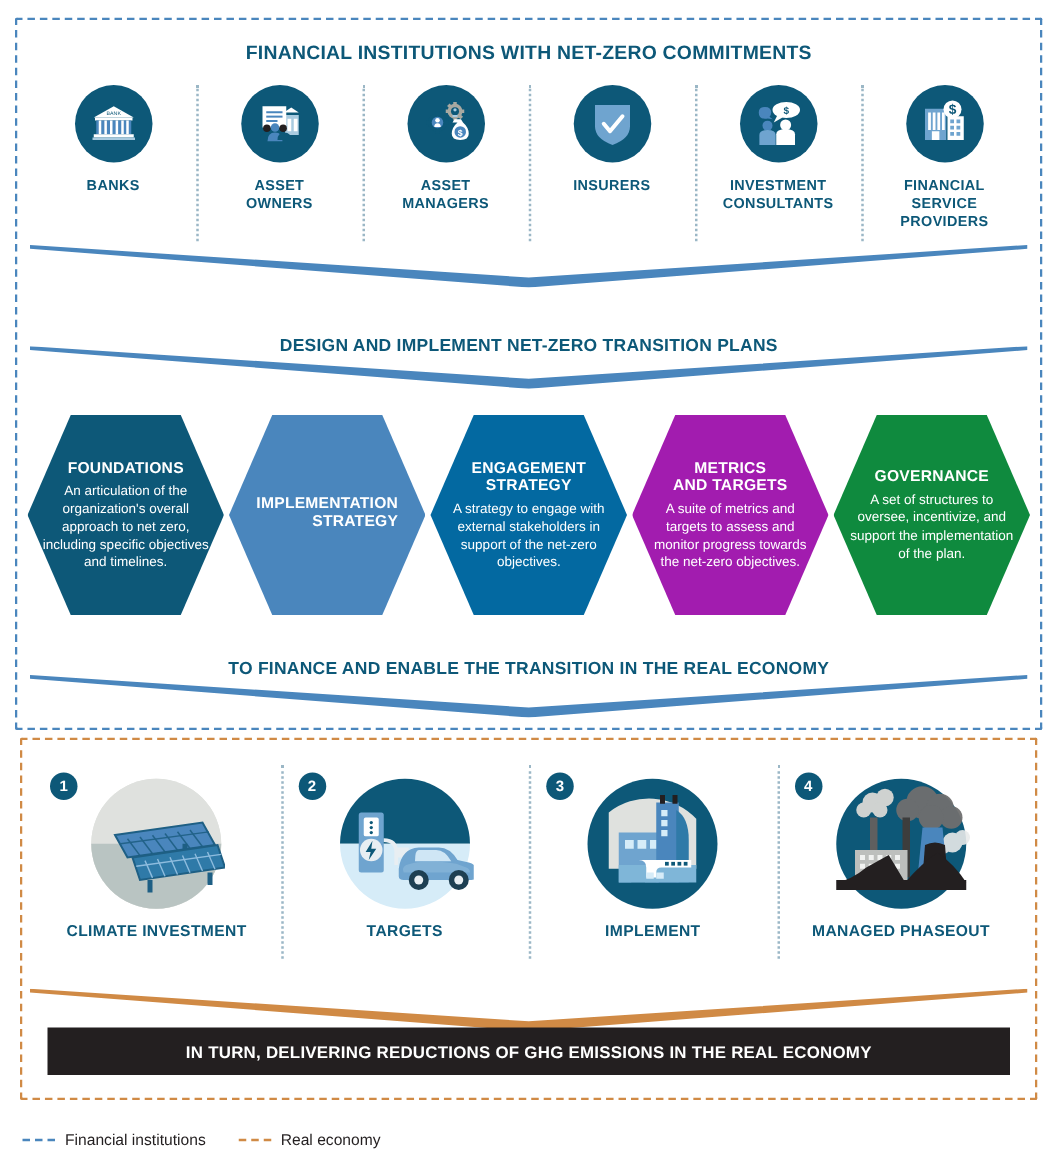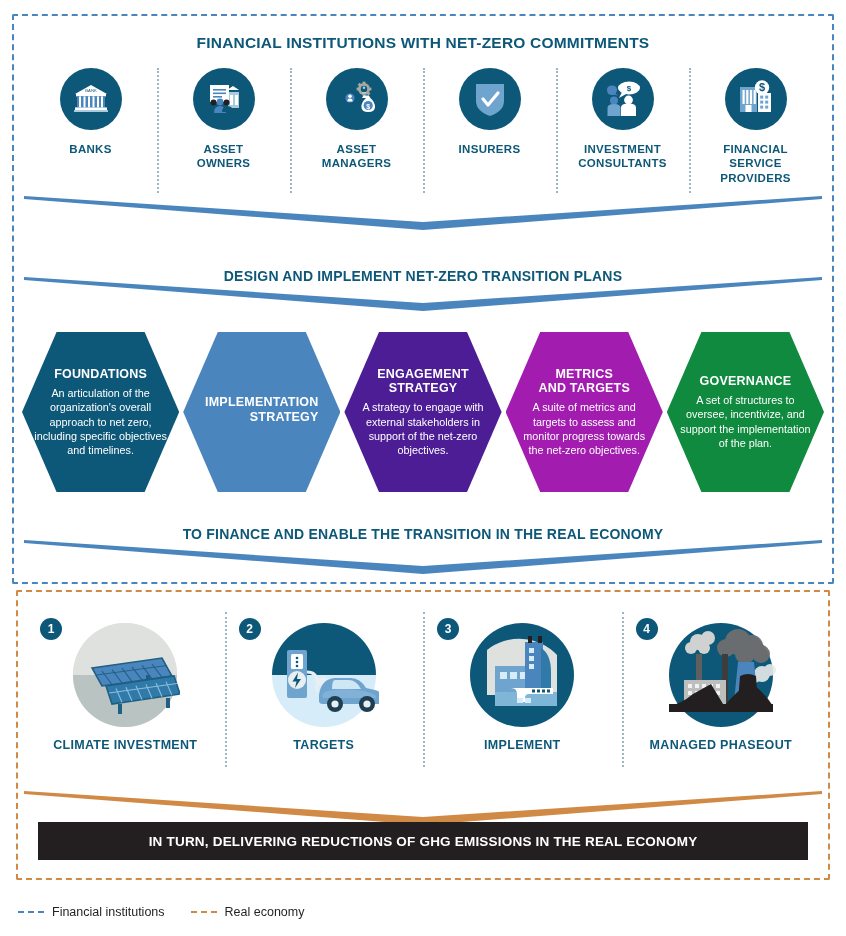--- a/index.html
+++ b/index.html
@@ -346,21 +346,21 @@
 
 <div class="hex-row" id="hex-row">
     <div class="hex" style="background: rgb(13, 88, 120);">
       <div class="hex-title">FOUNDATIONS</div>
       <div class="hex-desc">An articulation of the organization's overall approach to net zero, including specific objectives and timelines.</div>
     </div>
     <div class="hex" style="background: rgb(74, 134, 189); text-align: right;">
       <div class="hex-title">IMPLEMENTATION
 STRATEGY</div>
     </div>
-    <div class="hex" style="background: #4c1d95;">
+    <div class="hex" style="background: #0369a1;">
       <div class="hex-title">ENGAGEMENT
 STRATEGY</div>
       <div class="hex-desc">A strategy to engage with external stakeholders in support of the net-zero objectives.</div>
     </div>
     <div class="hex" style="background: #a21caf;">
       <div class="hex-title">METRICS
 AND TARGETS</div>
       <div class="hex-desc">A suite of metrics and targets to assess and monitor progress towards the net-zero objectives.</div>
     </div>
     <div class="hex" style="background: rgb(15, 138, 62);">

